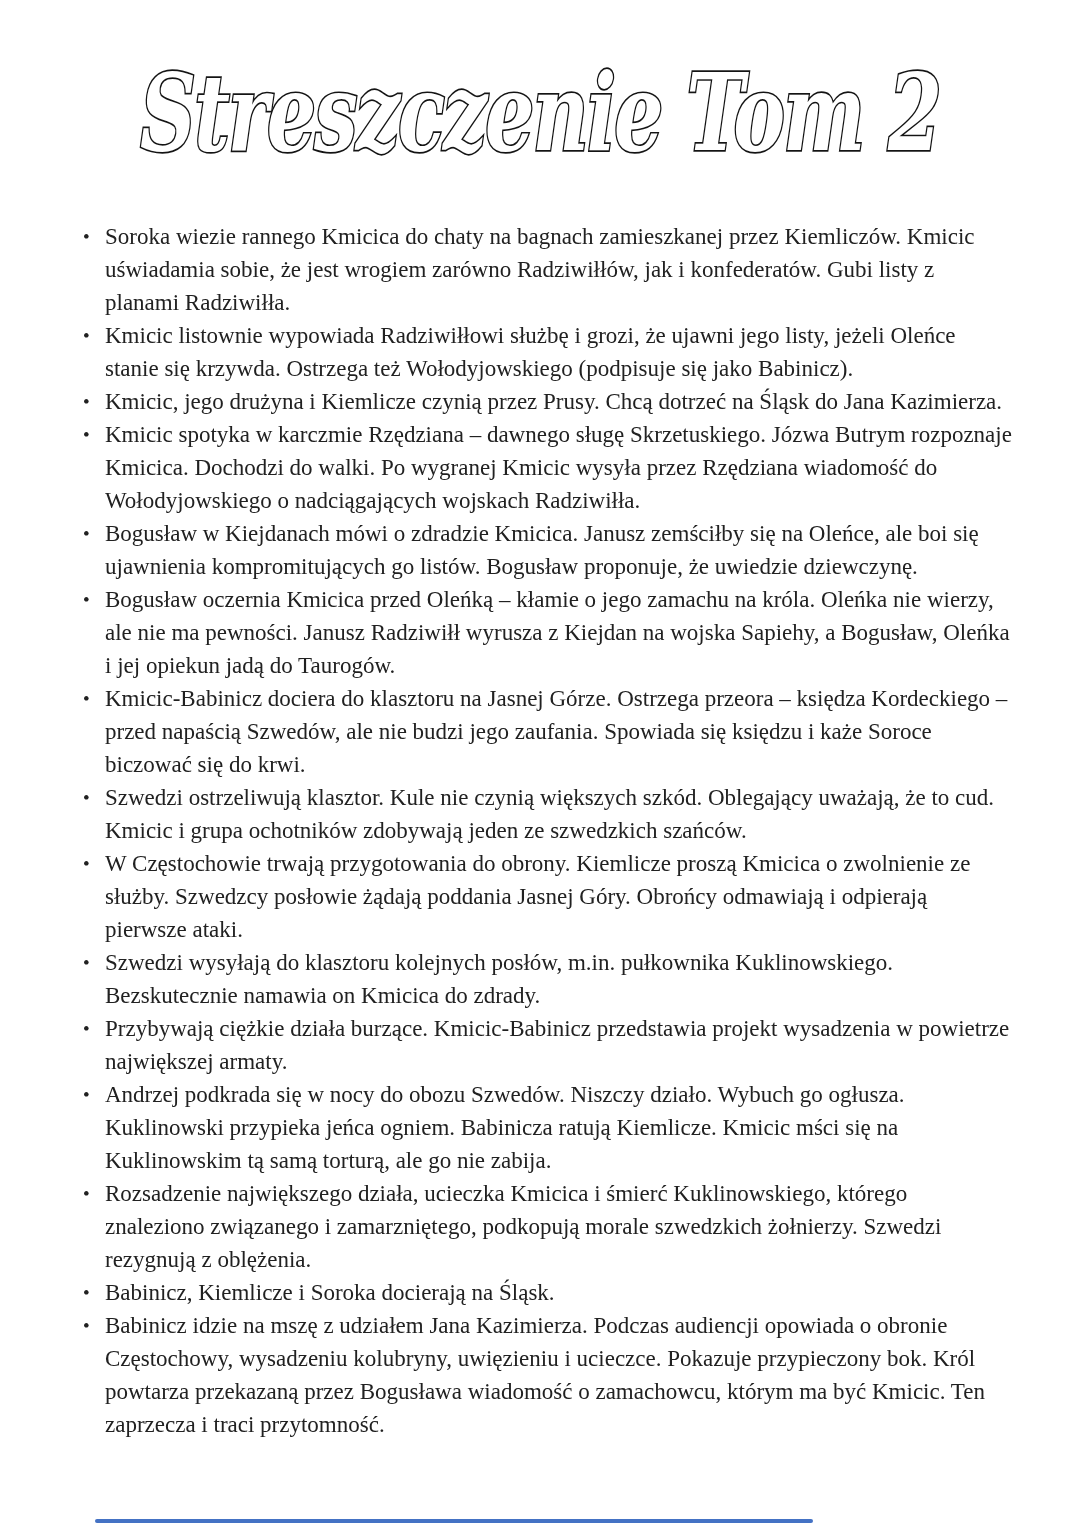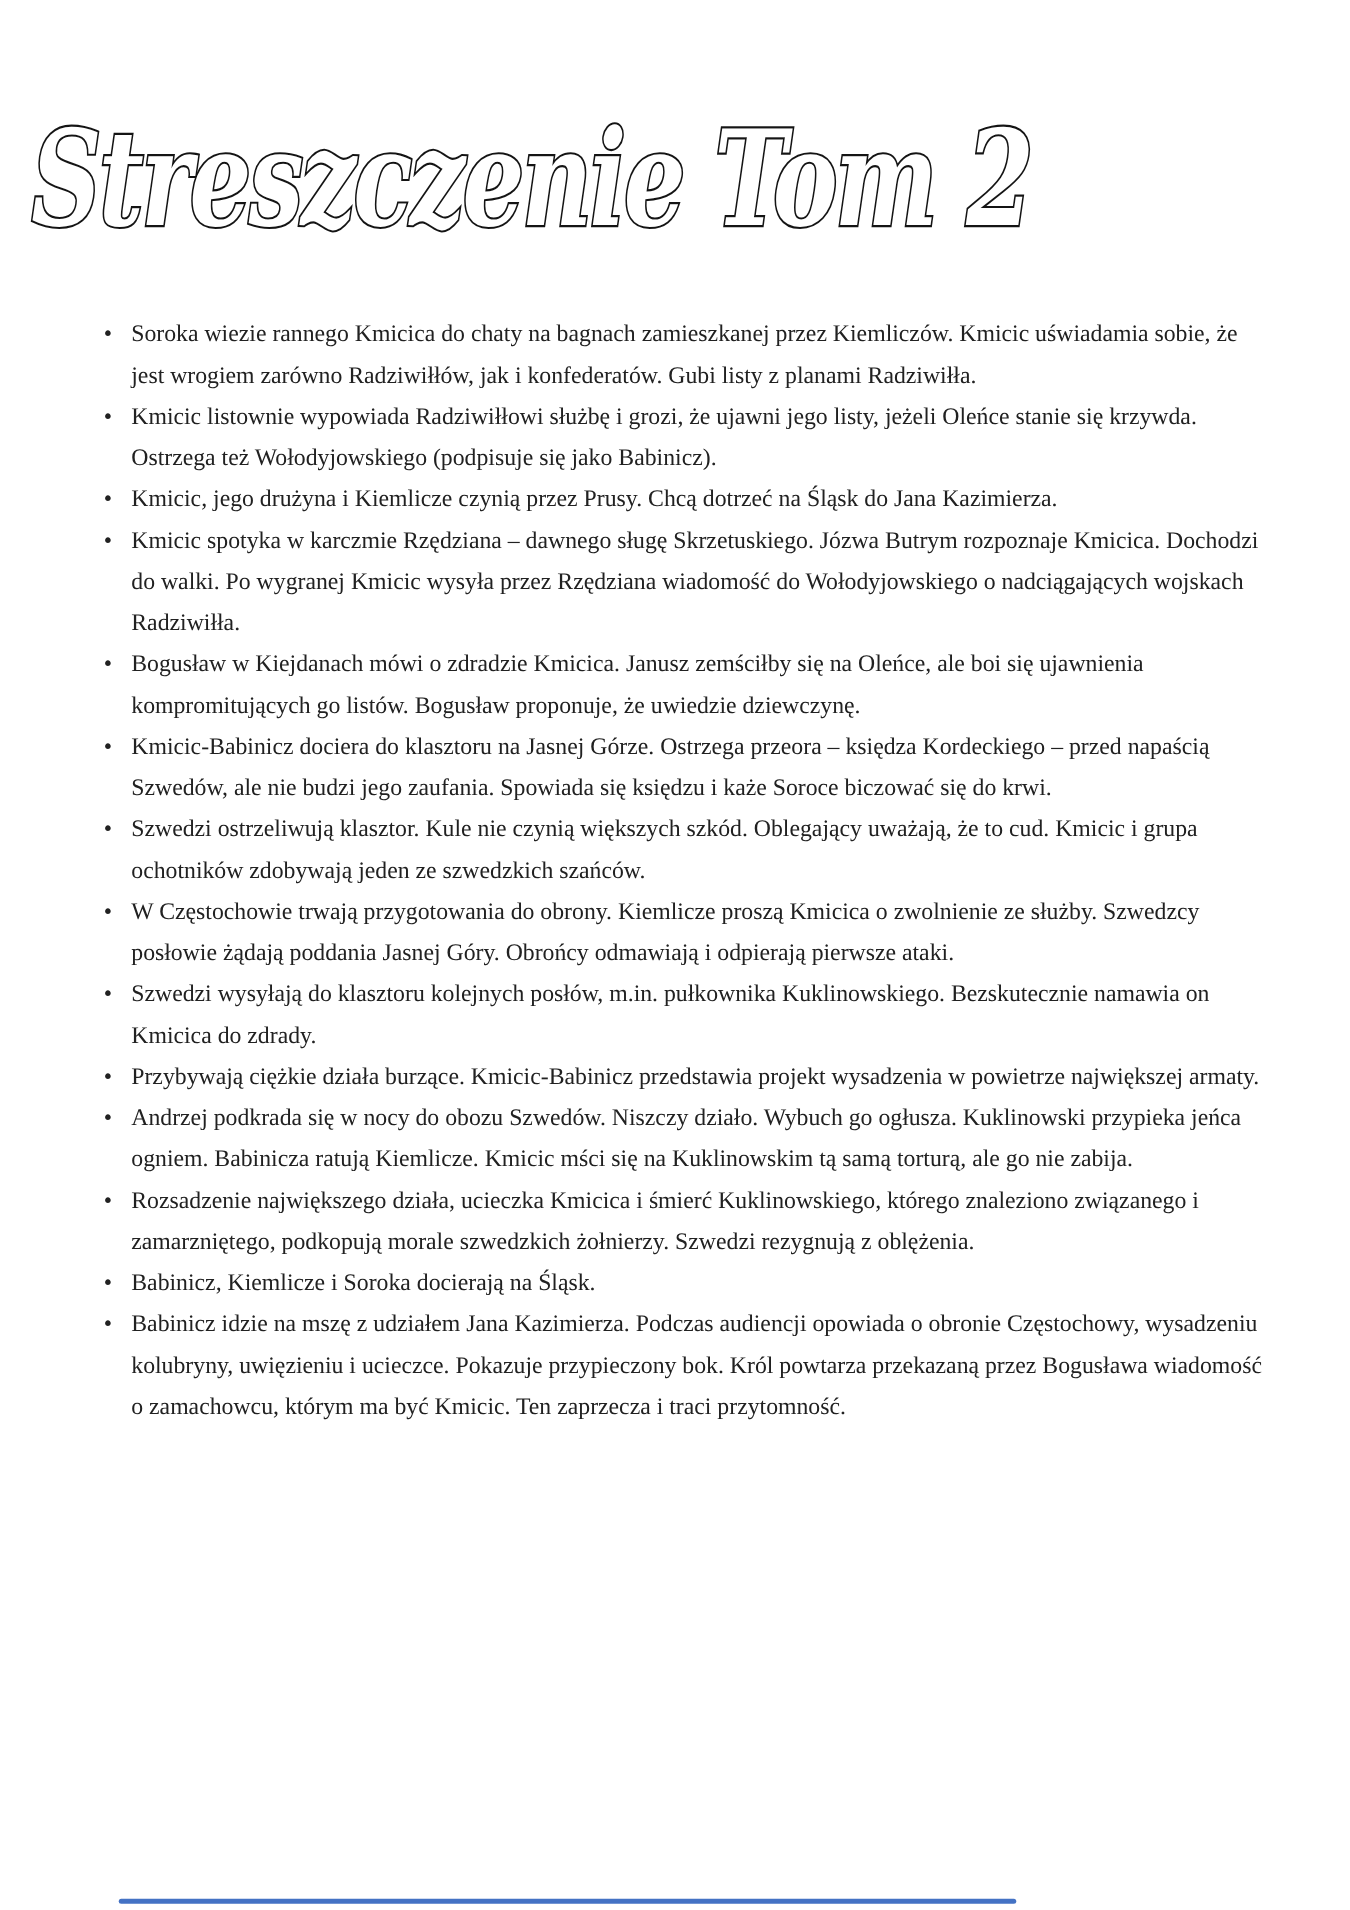--- a/index.html
+++ b/index.html
@@ -10,42 +10,43 @@
   .page {
     position: relative;
     width: 1080px;
     height: 1528px;
     margin: 0 auto;
     background: #ffffff;
     overflow: hidden;
     font-family: "Liberation Serif", "DejaVu Serif", serif;
   }
   .header {
-    padding-top: 56px;
+    padding-top: 26px;
+    text-align: center;
   }
   .title-svg {
     display: inline-block;
   }
   .title-text {
     font-family: "DejaVu Serif", "Liberation Serif", serif;
     font-style: italic;
     font-weight: bold;
     font-size: 106px;
     fill: #ffffff;
     stroke: var(--outline-color, #141414);
     stroke-width: 3.4px;
     paint-order: stroke;
     letter-spacing: -3px;
   }
   .summary-list {
     margin: 18px 68px 0 82px;
     padding: 0;
     list-style: none;
     color: var(--text-color, #212121);
-    font-size: 19px;
+    font-size: 23px;
     line-height: 33px;
     text-align: left;
   }
   .bullet {
     position: relative;
     padding-left: 23px;
   }
   .bullet::before {
     content: var(--bullet-glyph, "\2022");
     position: absolute;
@@ -74,20 +75,21 @@
       <text class="title-text" x="425" y="124" text-anchor="middle" textLength="800" lengthAdjust="spacingAndGlyphs">Streszczenie Tom 2</text>
     </svg>
   </header>
 
   <ul class="summary-list">
     <li class="bullet"><span class="bullet-text">Soroka wiezie rannego Kmicica do chaty na bagnach zamieszkanej przez Kiemliczów. Kmicic uświadamia sobie, że jest wrogiem zarówno Radziwiłłów, jak i konfederatów. Gubi listy z planami Radziwiłła.</span></li>
     <li class="bullet"><span class="bullet-text">Kmicic listownie wypowiada Radziwiłłowi służbę i grozi, że ujawni jego listy, jeżeli Oleńce stanie się krzywda. Ostrzega też Wołodyjowskiego (podpisuje się jako Babinicz).</span></li>
     <li class="bullet"><span class="bullet-text">Kmicic, jego drużyna i Kiemlicze czynią przez Prusy. Chcą dotrzeć na Śląsk do Jana Kazimierza.</span></li>
     <li class="bullet"><span class="bullet-text">Kmicic spotyka w karczmie Rzędziana – dawnego sługę Skrzetuskiego. Józwa Butrym rozpoznaje Kmicica. Dochodzi do walki. Po wygranej Kmicic wysyła przez Rzędziana wiadomość do Wołodyjowskiego o nadciągających wojskach Radziwiłła.</span></li>
     <li class="bullet"><span class="bullet-text">Bogusław w Kiejdanach mówi o zdradzie Kmicica. Janusz zemściłby się na Oleńce, ale boi się ujawnienia kompromitujących go listów. Bogusław proponuje, że uwiedzie dziewczynę.</span></li>
+    <li class="bullet"><span class="bullet-text">Bogusław oczernia Kmicica przed Oleńką – kłamie o jego zamachu na króla. Oleńka nie wierzy, ale nie ma pewności. Janusz Radziwiłł wyrusza z Kiejdan na wojska Sapiehy, a Bogusław, Oleńka i jej opiekun jadą do Taurogów.</span></li>
     <li class="bullet"><span class="bullet-text">Kmicic-Babinicz dociera do klasztoru na Jasnej Górze. Ostrzega przeora – księdza Kordeckiego – przed napaścią Szwedów, ale nie budzi jego zaufania. Spowiada się księdzu i każe Soroce biczować się do krwi.</span></li>
     <li class="bullet"><span class="bullet-text">Szwedzi ostrzeliwują klasztor. Kule nie czynią większych szkód. Oblegający uważają, że to cud. Kmicic i grupa ochotników zdobywają jeden ze szwedzkich szańców.</span></li>
     <li class="bullet"><span class="bullet-text">W Częstochowie trwają przygotowania do obrony. Kiemlicze proszą Kmicica o zwolnienie ze służby. Szwedzcy posłowie żądają poddania Jasnej Góry. Obrońcy odmawiają i odpierają pierwsze ataki.</span></li>
     <li class="bullet"><span class="bullet-text">Szwedzi wysyłają do klasztoru kolejnych posłów, m.in. pułkownika Kuklinowskiego. Bezskutecznie namawia on Kmicica do zdrady.</span></li>
     <li class="bullet"><span class="bullet-text">Przybywają ciężkie działa burzące. Kmicic-Babinicz przedstawia projekt wysadzenia w powietrze największej armaty.</span></li>
     <li class="bullet"><span class="bullet-text">Andrzej podkrada się w nocy do obozu Szwedów. Niszczy działo. Wybuch go ogłusza. Kuklinowski przypieka jeńca ogniem. Babinicza ratują Kiemlicze. Kmicic mści się na Kuklinowskim tą samą torturą, ale go nie zabija.</span></li>
     <li class="bullet"><span class="bullet-text">Rozsadzenie największego działa, ucieczka Kmicica i śmierć Kuklinowskiego, którego znaleziono związanego i zamarzniętego, podkopują morale szwedzkich żołnierzy. Szwedzi rezygnują z oblężenia.</span></li>
     <li class="bullet"><span class="bullet-text">Babinicz, Kiemlicze i Soroka docierają na Śląsk.</span></li>
     <li class="bullet"><span class="bullet-text">Babinicz idzie na mszę z udziałem Jana Kazimierza. Podczas audiencji opowiada o obronie Częstochowy, wysadzeniu kolubryny, uwięzieniu i ucieczce. Pokazuje przypieczony bok. Król powtarza przekazaną przez Bogusława wiadomość o zamachowcu, którym ma być Kmicic. Ten zaprzecza i traci przytomność.</span></li>
   </ul>

